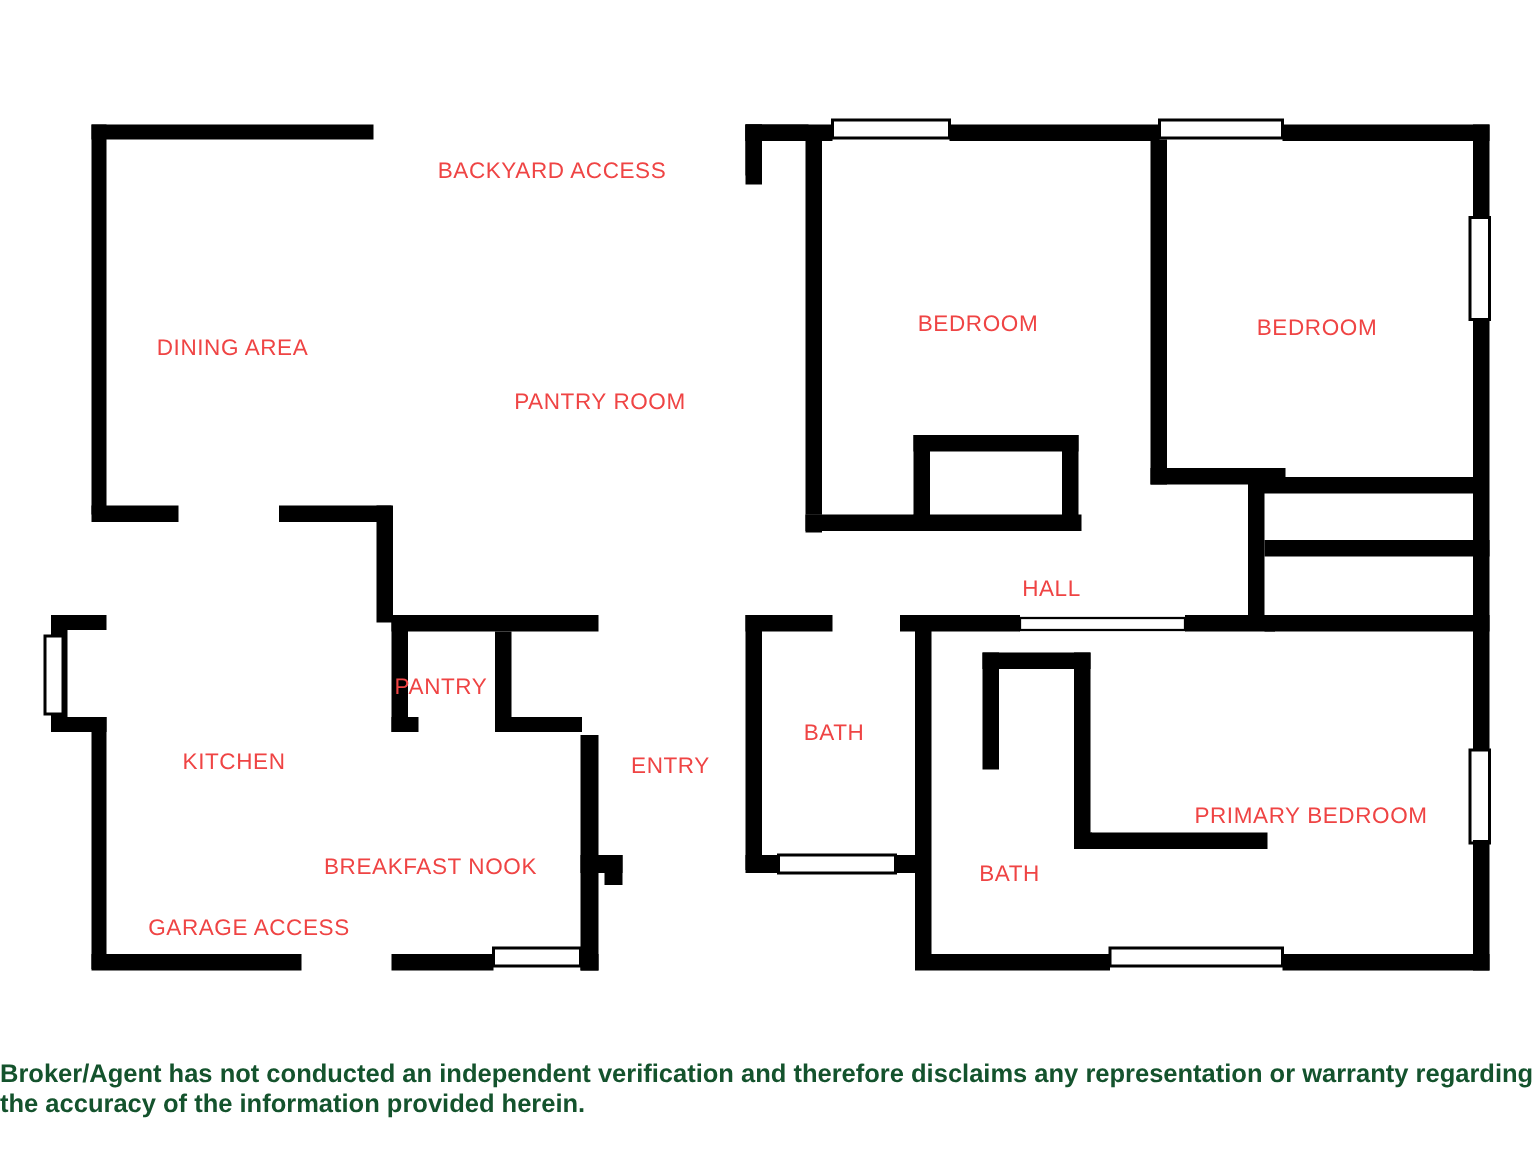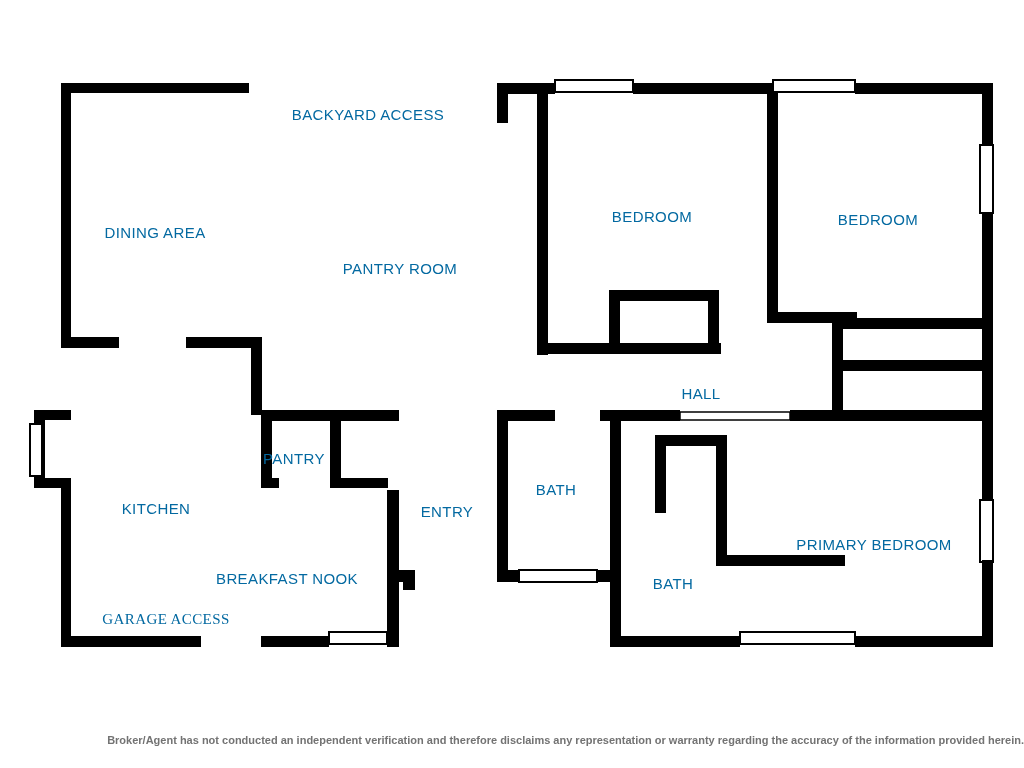--- a/index.html
+++ b/index.html
@@ -20,35 +20,35 @@
     left: 0;
     top: 0;
     width: 1024px;
     height: 768px;
   }
   .room-label {
     position: absolute;
     font-family: "Liberation Sans", sans-serif;
     font-size: 15px;
     letter-spacing: 0.4px;
-    color: #0369a1;
+    color: #ef4444;
     white-space: nowrap;
     transform: translate(-50%, -50%);
     pointer-events: none;
   }
   .disclaimer {
     position: absolute;
     left: 0;
     right: 0;
     bottom: 22px;
-    text-align: right;
+    text-align: left;
     font-family: "Liberation Sans", sans-serif;
-    font-size: 11px;
+    font-size: 17px;
     font-weight: bold;
-    color: #737373;
+    color: #14532d;
   }
 </style>
 </head>
 <body>
 
 <svg id="floorplan" viewBox="0 0 1024 768" xmlns="http://www.w3.org/2000/svg">
   <g fill="#000000">
 
     <rect x="61" y="83" width="188" height="10"></rect>
 
@@ -155,16 +155,16 @@
     <div class="room-label" style="left: 652px; top: 216px;">BEDROOM</div>
     <div class="room-label" style="left: 878px; top: 219px;">BEDROOM</div>
     <div class="room-label" style="left: 701px; top: 393px;">HALL</div>
     <div class="room-label" style="left: 294px; top: 458px;">PANTRY</div>
     <div class="room-label" style="left: 556px; top: 489px;">BATH</div>
     <div class="room-label" style="left: 156px; top: 508px;">KITCHEN</div>
     <div class="room-label" style="left: 447px; top: 511px; text-align: right;">ENTRY</div>
     <div class="room-label" style="left: 874px; top: 544px;">PRIMARY BEDROOM</div>
     <div class="room-label" style="left: 287px; top: 578px;">BREAKFAST NOOK</div>
     <div class="room-label" style="left: 673px; top: 583px;">BATH</div>
-    <div class="room-label" style="left: 166px; top: 619px; font-family: Liberation Serif, serif;">GARAGE ACCESS</div>
+    <div class="room-label" style="left: 166px; top: 619px;">GARAGE ACCESS</div>
   </div>
 
 <div class="disclaimer">Broker/Agent has not conducted an independent verification and therefore disclaims any representation or warranty regarding the accuracy of the information provided herein.</div>
 
 </body></html>

